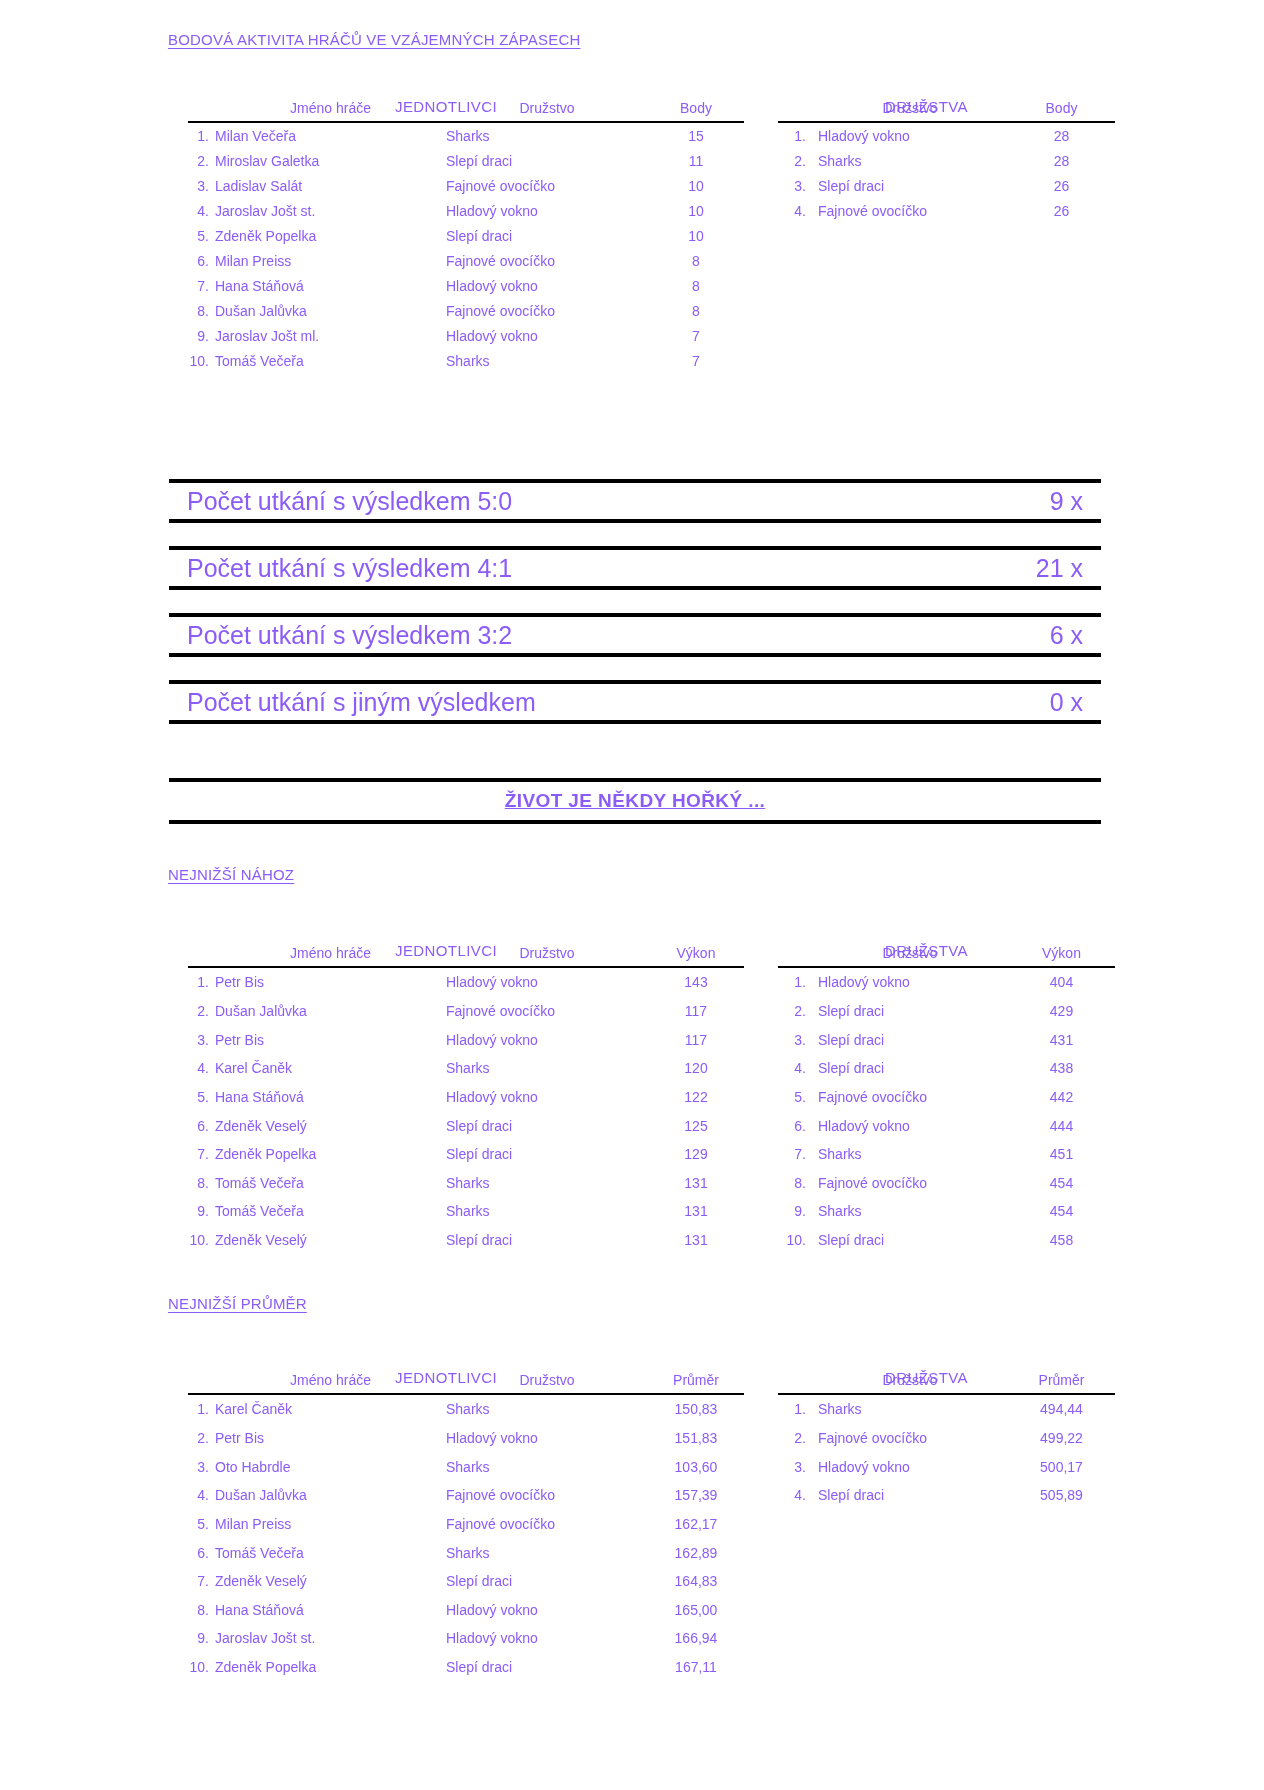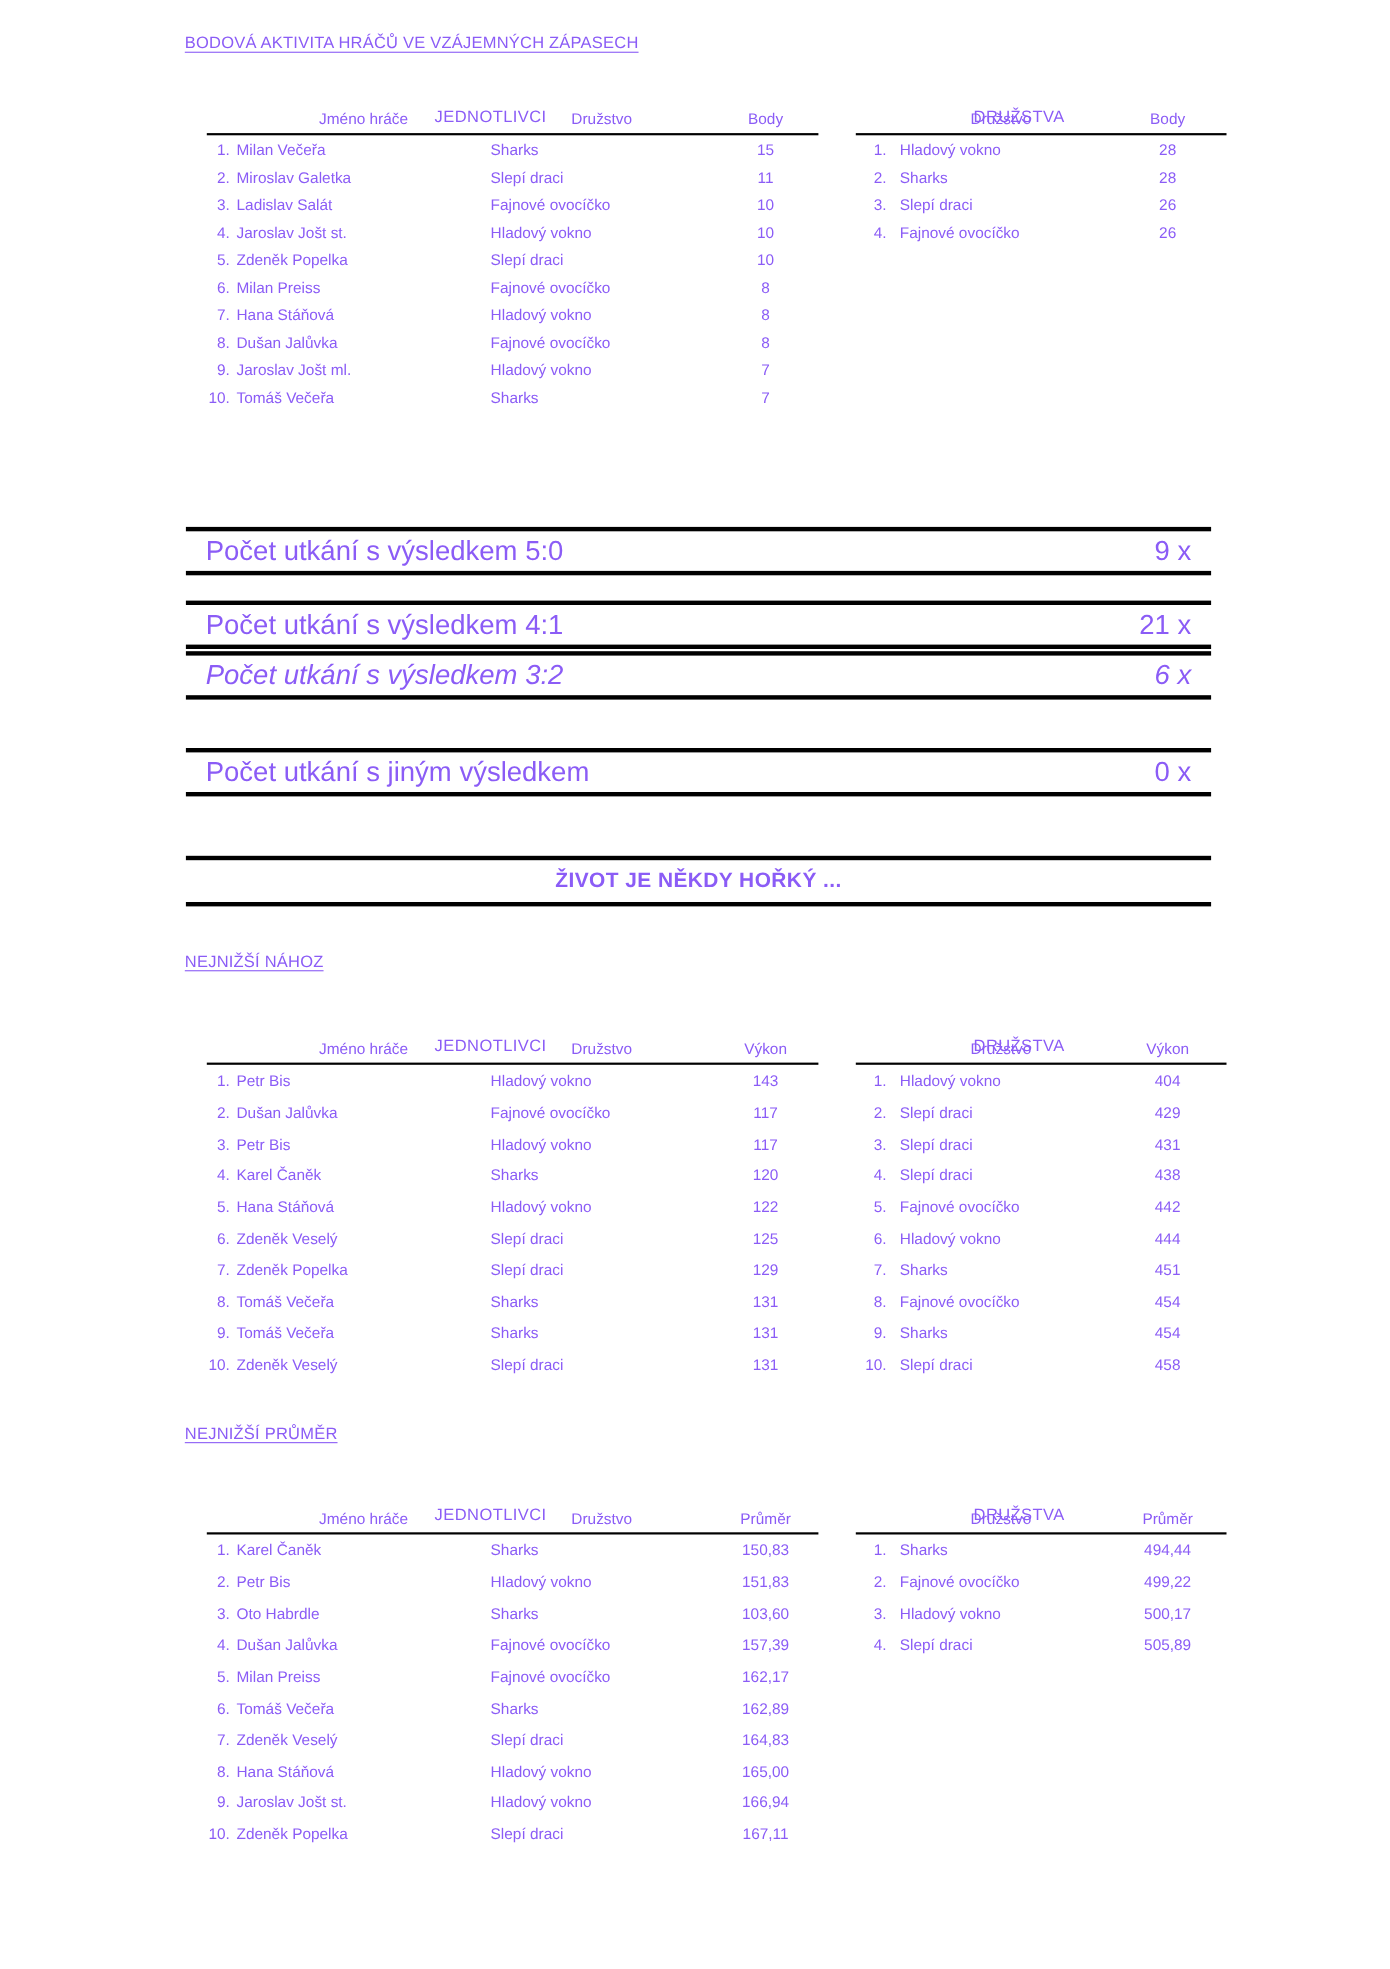--- a/index.html
+++ b/index.html
@@ -55,29 +55,29 @@
 
   .banner {
     position:absolute; left:169px; width:932px; height:44px;
     box-sizing:border-box;
     border-top:4px solid #000; border-bottom:4px solid #000;
     display:flex; align-items:center; justify-content:space-between;
     padding:0 18px; font-size:25px;
   }
   #banner-0 { top:479px; }
   #banner-1 { top:546px; }
-  #banner-2 { top:592px;font-style:italic; }
+  #banner-2 { top:613px; }
   #banner-3 { top:680px; }
 
   .divider {
     position:absolute; left:169px; top:778px; width:932px; height:46px;
     box-sizing:border-box;
     border-top:4px solid #000; border-bottom:4px solid #000;
     display:flex; align-items:center; justify-content:center;
-    font-size:19px; font-weight:bold; letter-spacing:0.4px;
+    font-size:19px; font-weight:bold; letter-spacing:0.4px;text-decoration:underline;
   }
 </style>
 </head>
 <body>
 
 <div class="page">
 
   <div class="doc-title">BODOVÁ AKTIVITA HRÁČŮ VE VZÁJEMNÝCH ZÁPASECH</div>
 
   <div class="sec-heading" id="h-ind-1">JEDNOTLIVCI</div>

